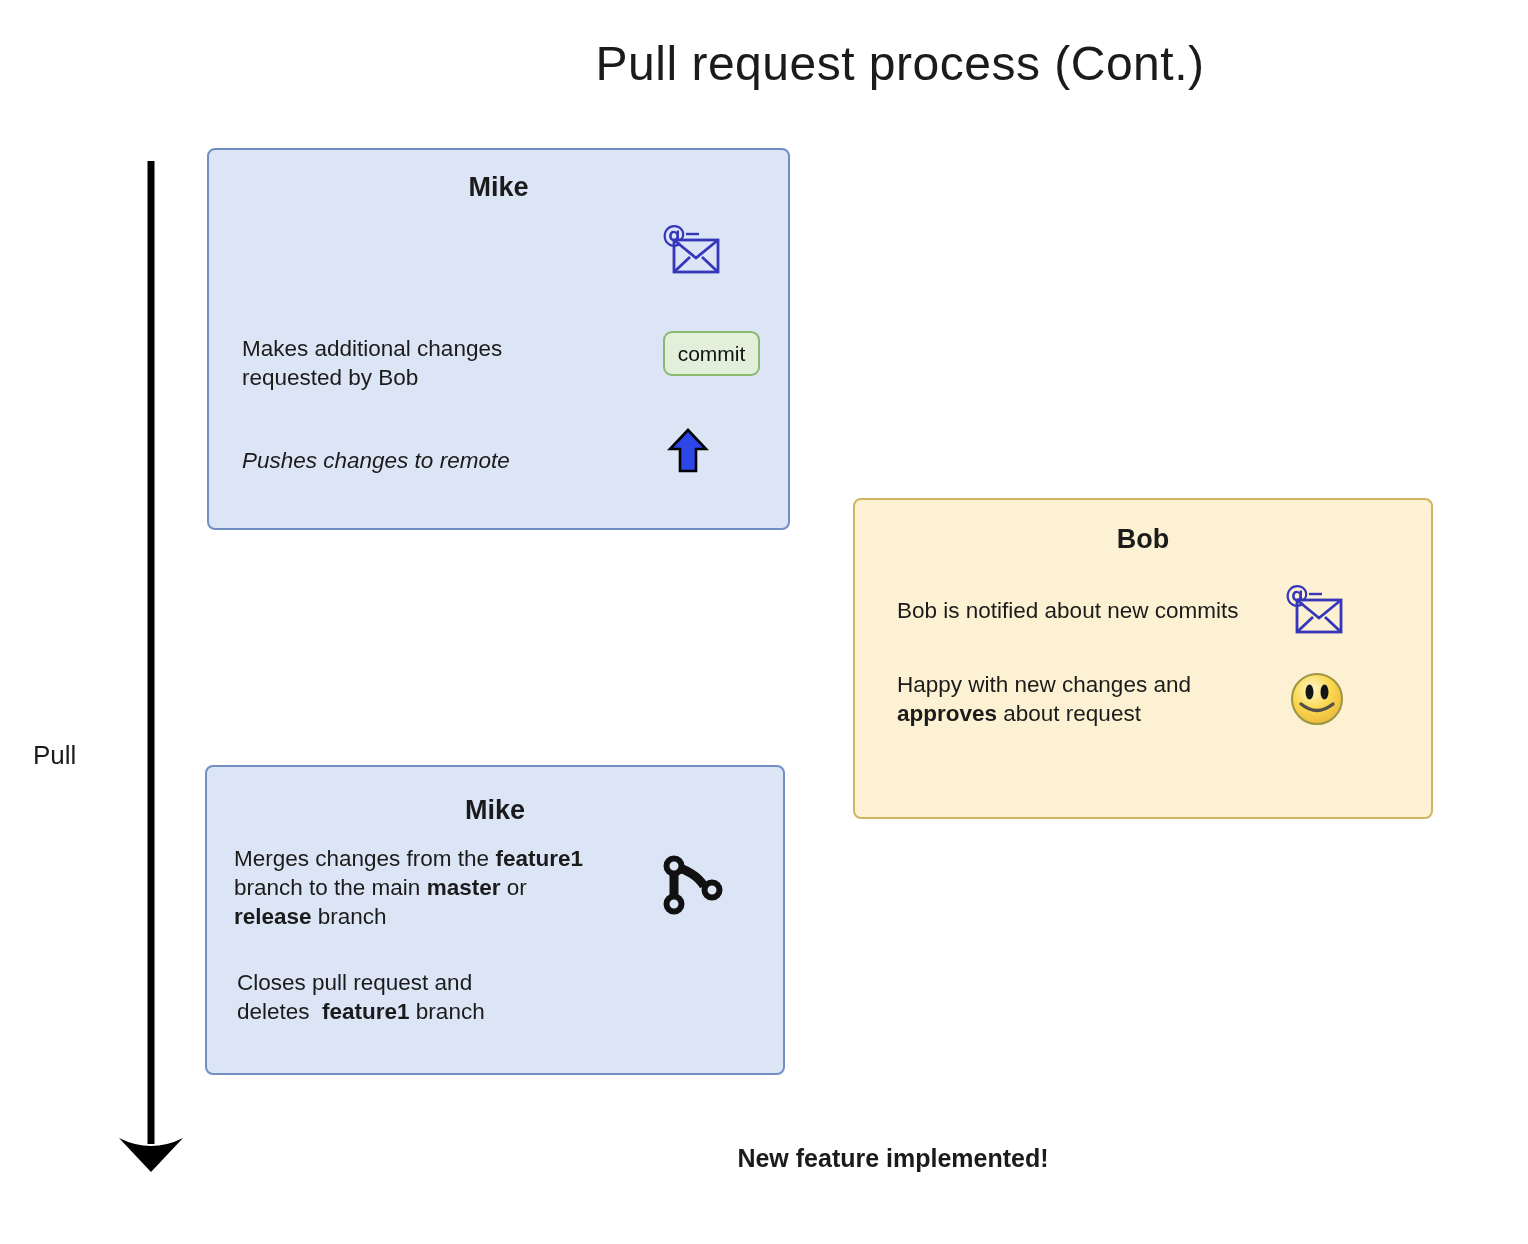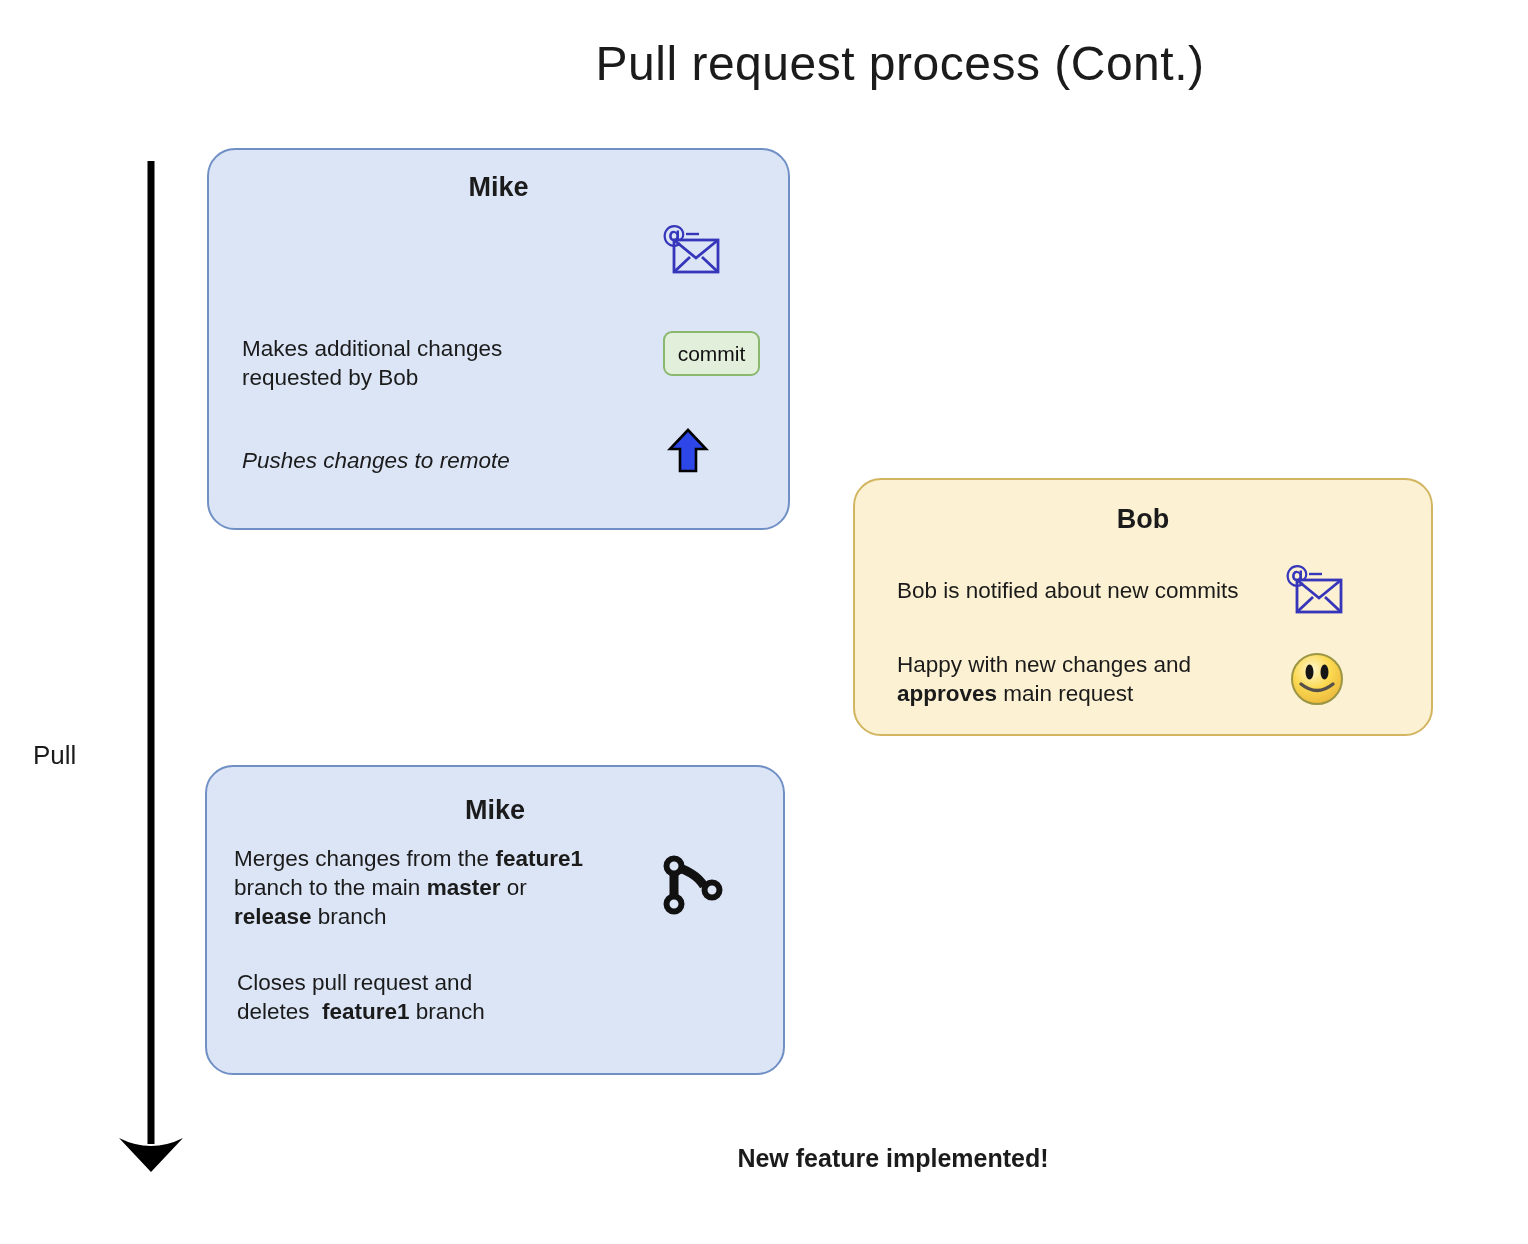--- a/index.html
+++ b/index.html
@@ -20,21 +20,21 @@
   .page-title{
     left:900px;top:36px;transform:translateX(-50%);
     font-size:48px;font-weight:400;white-space:nowrap;letter-spacing:0.5px;
   }
   .time-label{left:33px;top:740px;font-size:26px;}
   .footer-text{
     left:893px;top:1144px;transform:translateX(-50%);
     font-size:25px;font-weight:700;white-space:nowrap;
   }
   .box{
-    position:absolute;border-radius:28px;border:2px solid;
+    position:absolute;border-radius:8px;border:2px solid;
   }
   .box.blue{background:var(--blue-box-fill);border-color:var(--blue-box-border);}
   .box.yellow{background:var(--yellow-box-fill);border-color:var(--yellow-box-border);}
   .box-title{
     position:absolute;left:0;right:0;text-align:center;
     font-size:27px;font-weight:700;
   }
   .row-text{
     position:absolute;font-size:22.5px;line-height:29px;white-space:pre-wrap;
   }
@@ -75,35 +75,35 @@
   <div class="commit-btn" style="left:454px;top:181px;">
     <span>commit</span>
   </div>
 
   <div class="row-text" style="left:33px;top:296px;font-style:italic;">Pushes changes to remote</div>
   <svg class="icon" style="left:458px;top:277px;" width="42" height="47" viewBox="0 0 42 47">
     <polygon points="21,3 39,22 29,22 29,44 13,44 13,22 3,22" fill="var(--push-arrow-fill)" stroke="#000" stroke-width="2.6" stroke-linejoin="miter"></polygon>
   </svg>
 </div>
 
-<div class="box yellow" style="left:853px;top:478px;width:580px;height:258px;">
+<div class="box yellow" style="left:853px;top:498px;width:580px;height:321px;">
   <div class="box-title" style="top:24px;">Bob</div>
 
   <div class="row-text" style="left:42px;top:96px;">Bob is notified about new commits</div>
   <svg class="icon" style="left:429px;top:82px;" width="62" height="56" viewBox="0 0 62 56" color="#3636bb">
     <text x="1" y="21" font-size="24" font-weight="700" fill="currentColor" font-family="DejaVu Sans, sans-serif">@</text>
     <line x1="25" y1="12" x2="38" y2="12" stroke="currentColor" stroke-width="2.4"></line>
     <rect x="13" y="18" width="44" height="32" fill="none" stroke="currentColor" stroke-width="2.8"></rect>
     <path d="M13 18 L35 36 L57 18" fill="none" stroke="currentColor" stroke-width="2.8"></path>
     <path d="M13 50 L29 35" fill="none" stroke="currentColor" stroke-width="2.8"></path>
     <path d="M57 50 L41 35" fill="none" stroke="currentColor" stroke-width="2.8"></path>
   </svg>
 
   <div class="row-text" style="left:42px;top:170px;"><span>Happy with new changes and
-</span><span style="font-weight: 700;">approves</span><span> main request</span></div>
+</span><span style="font-weight: 700;">approves</span><span> about request</span></div>
   <svg class="icon" style="left:434px;top:172px;" width="56" height="56" viewBox="0 0 56 56">
     <defs>
       <radialGradient id="smileyGrad" cx="40%" cy="32%" r="75%">
         <stop offset="0%" stop-color="#fff7cf"></stop>
         <stop offset="50%" stop-color="#fbd951"></stop>
         <stop offset="100%" stop-color="#eab53a"></stop>
       </radialGradient>
     </defs>
     <circle cx="28" cy="27" r="25" fill="url(#smileyGrad)" stroke="#9b9544" stroke-width="2"></circle>
     <ellipse cx="20.5" cy="20" rx="4" ry="7.5" fill="#151515"></ellipse>

